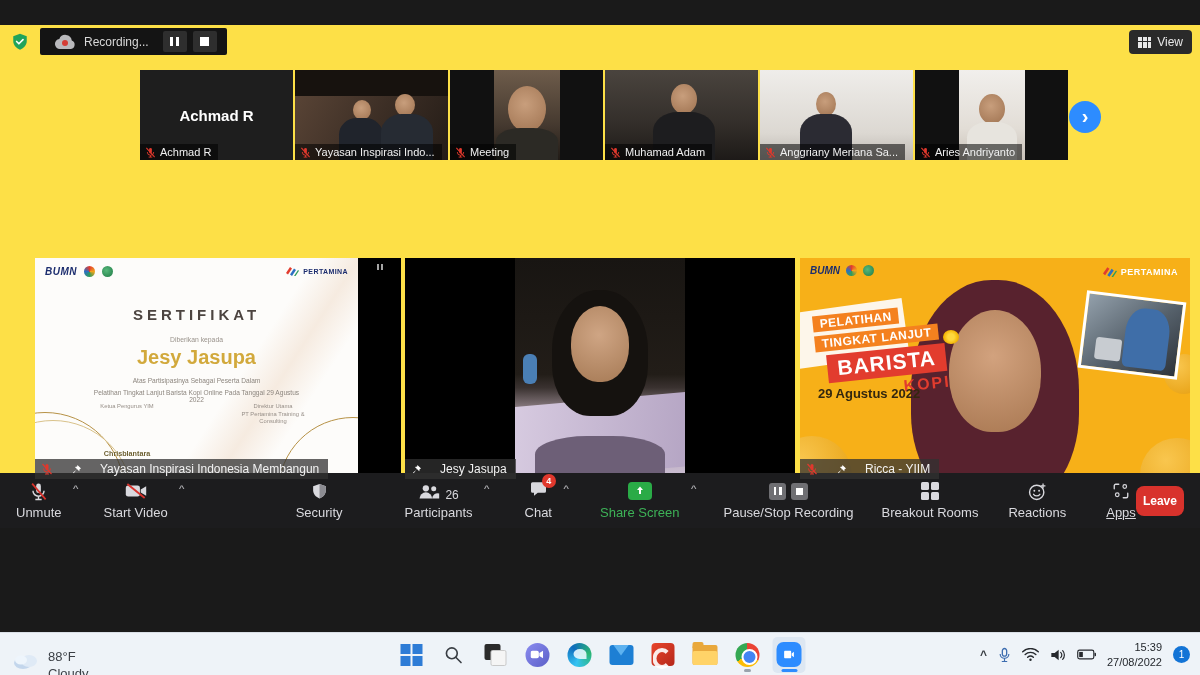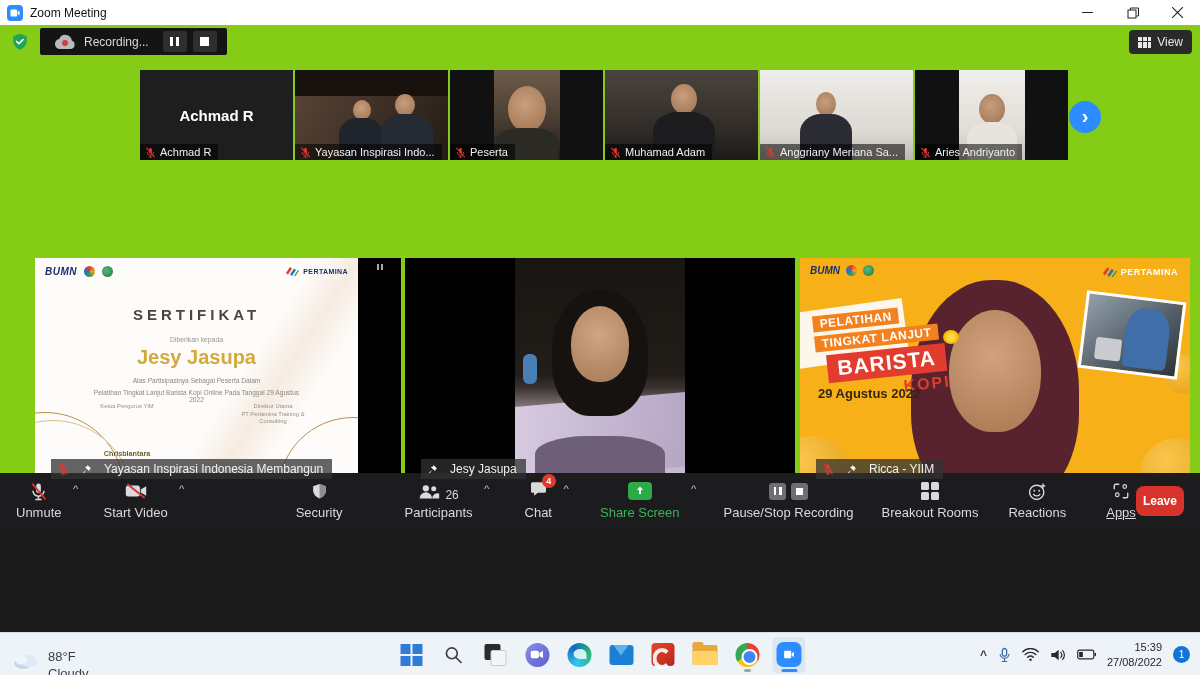--- a/index.html
+++ b/index.html
@@ -10,21 +10,21 @@
   
   .titlebar { position:absolute; top:0; left:0; width:1200px; height:25px; background:#ffffff; display:flex; align-items:center; }
   .app-ico { width:16px; height:16px; margin-left:7px; border-radius:4px; background:#2d8cff; position:relative; }
   .app-ico svg { position:absolute; inset:2px; }
   .tb-title { margin-left:7px; font-size:12px; color:#111; }
   .win-controls { margin-left:auto; display:flex; height:25px; }
   .wc { width:45px; height:25px; display:flex; align-items:center; justify-content:center; font-size:12px; color:#222; }
   .wc svg { display:block; }
 
   
-  .client { position:absolute; top:25px; left:0; width:1200px; height:503px; background:#84cc16; }
+  .client { position:absolute; top:25px; left:0; width:1200px; height:503px; background:#fde047; }
 
   
   .shield { position:absolute; top:7px; left:11px; width:18px; height:19px; }
   .recpill { position:absolute; top:3px; left:40px; height:27px; background:#141414; display:flex; align-items:center; border-radius:2px; padding:0 4px; }
   .cloudrec { width:22px; height:16px; margin:0 8px 0 10px; position:relative; }
   .rec-label { font-size:12px; color:#d8d8d8; margin-right:14px; }
   .recbtn { width:24px; height:21px; background:#2e2e2e; border-radius:2px; margin-right:6px; display:flex; align-items:center; justify-content:center; }
   .pz { display:flex; gap:3px; } .pz i { display:block; width:3px; height:9px; background:#fff; }
   .stopsq { width:9px; height:9px; background:#fff; }
   .viewbtn { position:absolute; top:5px; right:8px; height:24px; background:#2a2a2a; border-radius:4px; color:#e8e8e8; font-size:12px; display:flex; align-items:center; padding:0 9px; gap:6px; }
@@ -46,21 +46,21 @@
   .sc-white { position:absolute; inset:0; background:linear-gradient(180deg,#efedea 0%,#dcd8d2 70%,#bdb8b2 100%); }
   .portrait { position:absolute; top:0; bottom:0; left:50%; transform:translateX(-50%); width:66px; }
   .pp-dark { background:linear-gradient(180deg,#6e5c4b 0%,#463a30 60%,#211b16 100%); }
   .pp-light { background:linear-gradient(180deg,#f1efec 0%,#e2ddd6 65%,#cac3ba 100%); }
   .head { position:absolute; border-radius:50%; background:radial-gradient(circle at 45% 40%,#c89e7c,#9d714f); }
   .torso { position:absolute; border-radius:40% 40% 0 0; }
 
   
   .main-row { position:absolute; top:233px; left:0; width:1200px; height:224px; }
   .mtile { position:absolute; top:0; height:224px; background:#000; }
-  .mtag { position:absolute; left:16px; bottom:3px; display:flex; align-items:center; gap:12px; background:rgba(50,50,50,.75); padding:3px 9px 3px 6px; font-size:12px; color:#f2f2f2; white-space:nowrap; z-index:9; }
+  .mtag { position:absolute; left:0; bottom:3px; display:flex; align-items:center; gap:18px; background:rgba(50,50,50,.75); padding:3px 9px 3px 6px; font-size:12px; color:#f2f2f2; white-space:nowrap; z-index:9; }
 
   
   .cert { position:absolute; left:0; top:0; width:323px; height:224px; background:#fdfcfa; overflow:hidden; }
   .cert .deco-band { position:absolute; right:-60px; top:-40px; width:260px; height:300px; background:linear-gradient(115deg,rgba(243,228,214,0) 40%,rgba(240,221,203,.55) 50%,rgba(243,228,214,0) 60%); transform:rotate(8deg); }
   .ring { position:absolute; border:1.5px solid #b79246; border-radius:50%; }
   .cert-logos { position:absolute; top:8px; left:10px; display:flex; align-items:center; gap:7px; }
   .bumn-txt { font-size:10px; font-weight:bold; font-style:italic; color:#1c2d6e; letter-spacing:.5px; }
   .dot-logo { width:11px; height:11px; border-radius:50%; }
   .ptc { background:conic-gradient(#e23c2e,#f2a31b,#2e9c5c,#2d6fc2,#e23c2e); }
   .grn { background:radial-gradient(circle at 40% 40%,#57b87a,#1f7a45); }
@@ -158,46 +158,20 @@
   .tray { position:absolute; right:10px; top:0; height:43px; display:flex; align-items:center; gap:11px; color:#26292e; }
   .tray .chev { font-size:12px; font-weight:bold; color:#3a3f45; }
   .clock { text-align:right; font-size:11px; line-height:1.3; color:#1f2328; }
   .notif { width:17px; height:17px; border-radius:50%; background:#1374d6; color:#fff; font-size:10px; display:flex; align-items:center; justify-content:center; }
 </style>
 </head>
 <body>
 
 <div class="stage">
 
-  <div class="titlebar">
-    <div class="app-ico">
-      <svg viewBox="0 0 24 24">
-          <path fill="#fff" d="M3 7c0-1.1.9-2 2-2h9c1.1 0 2 .9 2 2v10c0 1.1-.9 2-2 2H5c-1.1 0-2-.9-2-2V7zm14 3 4-3v10l-4-3v-4z"></path>
-        </svg>
-    </div>
-    <span class="tb-title">Zoom Meeting</span>
-    <div class="win-controls">
-      <div class="wc">
-          <svg width="11" height="11" viewBox="0 0 11 11">
-            <line x1="0" y1="5.5" x2="11" y2="5.5" stroke="#222" stroke-width="1"></line>
-          </svg>
-        </div>
-      <div class="wc">
-          <svg width="12" height="12" viewBox="0 0 12 12">
-            <rect x="1" y="3" width="8" height="8" fill="none" stroke="#222"></rect>
-            <path d="M3.5 3V1h8v8h-2" fill="none" stroke="#222"></path>
-          </svg>
-        </div>
-      <div class="wc">
-          <svg width="11" height="11" viewBox="0 0 11 11">
-            <path d="M0 0 11 11 M11 0 0 11" stroke="#222" stroke-width="1.1"></path>
-          </svg>
-        </div>
-    </div>
-  </div>
 
   <div class="client">
 
     <svg class="shield" viewBox="0 0 24 24">
         <path fill="#21a35b" d="M12 1.5 21 5v6.3c0 5.3-3.7 9.6-9 11.7-5.3-2.1-9-6.4-9-11.7V5z"></path>
         <path d="m7.5 12 3 3 5.5-5.5" fill="none" stroke="#fff" stroke-width="2.2" stroke-linecap="round" stroke-linejoin="round"></path>
       </svg>
 
     <div class="recpill">
       <div class="cloudrec">
@@ -266,21 +240,21 @@
         <div class="portrait pp-dark">
           <div class="head" style="left:14px;top:16px;width:38px;height:46px;"></div>
           <div class="torso" style="left:2px;top:58px;width:62px;height:32px;background:#2c2a25;"></div>
         </div>
         <div class="nametag">
           <svg width="11" height="11" viewBox="0 0 24 24">
               <path fill="#e0382d" d="M12 14a3 3 0 0 0 3-3V5a3 3 0 0 0-6 0v6a3 3 0 0 0 3 3z"></path>
               <path d="M5 11a7 7 0 0 0 14 0M12 18v4M8 22h8" fill="none" stroke="#e0382d" stroke-width="2"></path>
               <path d="M3 2 21 22" stroke="#e0382d" stroke-width="2.4"></path>
             </svg>
-          <span>Peserta</span>
+          <span>Meeting</span>
         </div>
       </div>
 
       <div class="ftile">
         <div class="sc-room">
           <div class="head" style="left:66px;top:14px;width:26px;height:30px;"></div>
           <div class="torso" style="left:48px;top:42px;width:62px;height:48px;background:#1d1d1f;"></div>
         </div>
         <div class="nametag">
           <svg width="11" height="11" viewBox="0 0 24 24">

